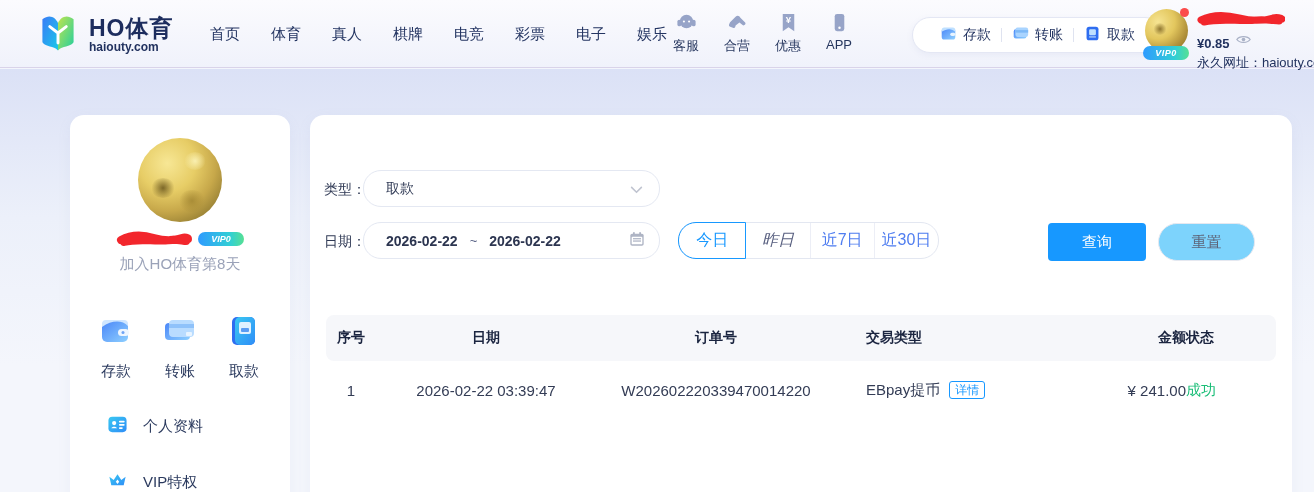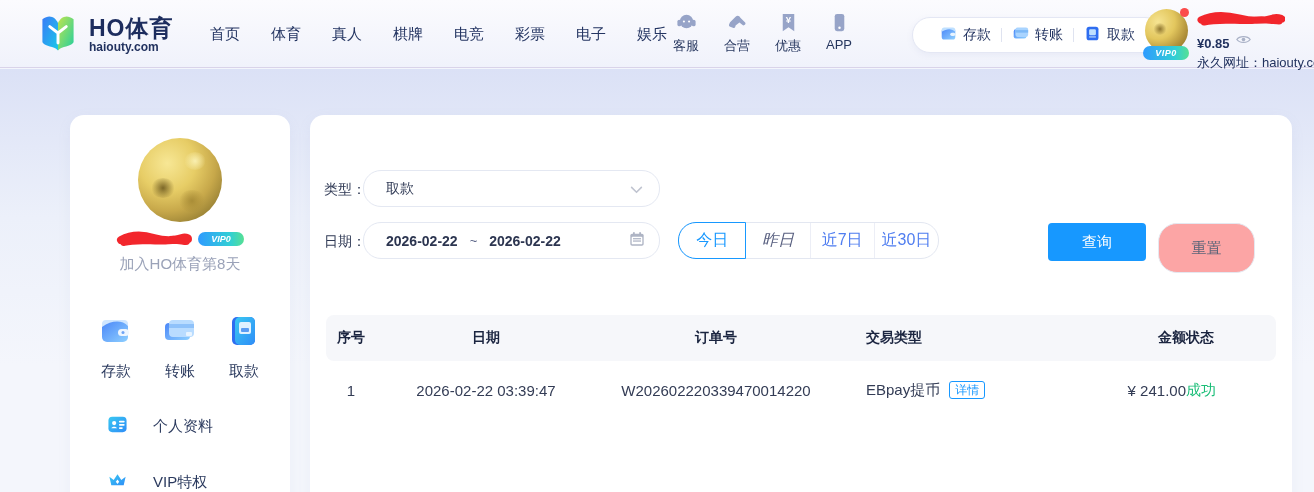--- a/index.html
+++ b/index.html
@@ -60,21 +60,21 @@
   .vip-badge-side { width:46px; height:14px; border-radius:8px;
     background:linear-gradient(90deg,#2f9bff,#31cfd4 70%,#57e093); color:#fff; font-size:9px; font-weight:bold;
     font-style:italic; display:flex; align-items:center; justify-content:center; }
   .join-text { position:absolute; left:0; top:140px; width:220px; text-align:center; font-size:15px; color:#9aa2b8; }
 
   .shortcuts { position:absolute; left:0; top:198px; width:220px; display:flex; justify-content:space-between; padding:0 28px; }
   .sc-col { display:flex; flex-direction:column; align-items:center; cursor:pointer; }
   .sc-col .lbl { font-size:15px; color:#2b3a5e; margin-top:9px; }
 
   .side-menu-item { position:absolute; left:0; width:220px; height:30px; display:flex; align-items:center;
-    gap:25px; padding-left:37px; cursor:pointer; }
+    gap:15px; padding-left:37px; cursor:pointer; }
   .side-menu-item .lbl { font-size:15px; color:#2b3a5e; }
   .smi-profile { top:296px; }
   .smi-vip { top:352px; }
 
   
   .main-card { position:absolute; left:310px; top:115px; width:982px; height:420px;
     background:#fff; border-radius:14px; box-shadow:0 4px 14px rgba(140,150,190,.08); }
   .title-row { position:absolute; left:16px; top:17px; display:flex; align-items:baseline; gap:12px; }
   .page-title { font-size:19px; font-weight:bold; color:#17213c; }
   .page-subtitle { font-size:14px; color:#aab0bf; }
@@ -97,21 +97,21 @@
     border-radius:18px; background:#fff; display:flex; }
   .seg { flex:1; display:flex; align-items:center; justify-content:center; font-size:16px; cursor:pointer; color:#4f7df0; }
   .seg + .seg { border-left:1px solid #eceef6; }
   .seg.gray { color:#596080;font-style:italic; }
   .seg.active { border:1px solid #1798ff; border-radius:18px 0 0 18px; color:#1798ff;
     margin:-1px 0 -1px -1px; flex:1.05; background:#fff; }
   .seg.active + .seg { border-left:none; }
 
   .btn-search { position:absolute; left:738px; top:108px; width:98px; height:38px; background:#1798ff; border:none;
     border-radius:4px; color:#fff; font-size:15px; cursor:pointer; font-family:inherit; }
-  .btn-reset { position:absolute; left:848px; top:108px; width:97px; height:50px; background:#fca5a5;
+  .btn-reset { position:absolute; left:848px; top:108px; width:97px; height:38px; background:#7dd3fc;
     border:1px solid #e5e8f0; border-radius:19px; color:#5d6579; font-size:15px; cursor:pointer; font-family:inherit; }
 
   
   .table { position:absolute; left:16px; top:200px; width:950px; }
   .t-head { display:flex; height:46px; background:#f6f7fa; border-radius:8px; align-items:center;
     font-size:14px; font-weight:bold; color:#1b2540; }
   .t-row { display:flex; height:58px; align-items:center; font-size:15px; color:#333c55; }
   .c-no     { width:50px;  text-align:center; }
   .c-date   { width:220px; text-align:center; }
   .c-order  { width:240px; text-align:center; }

